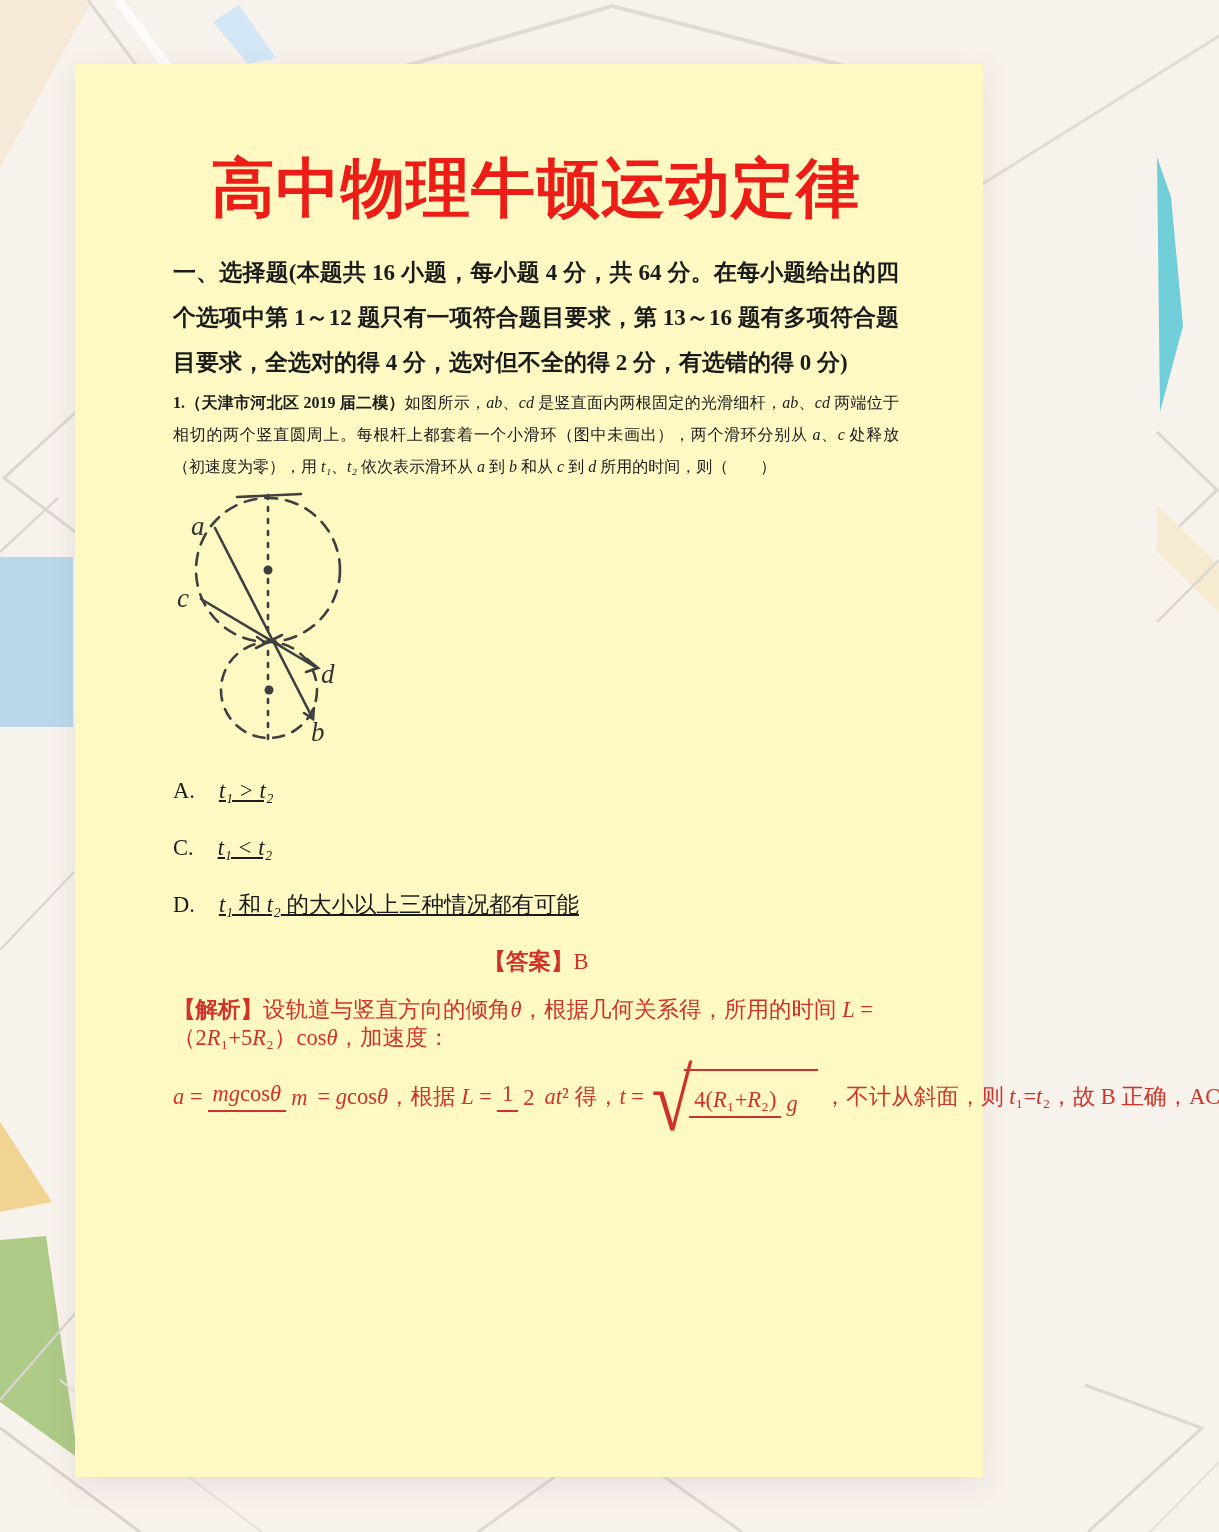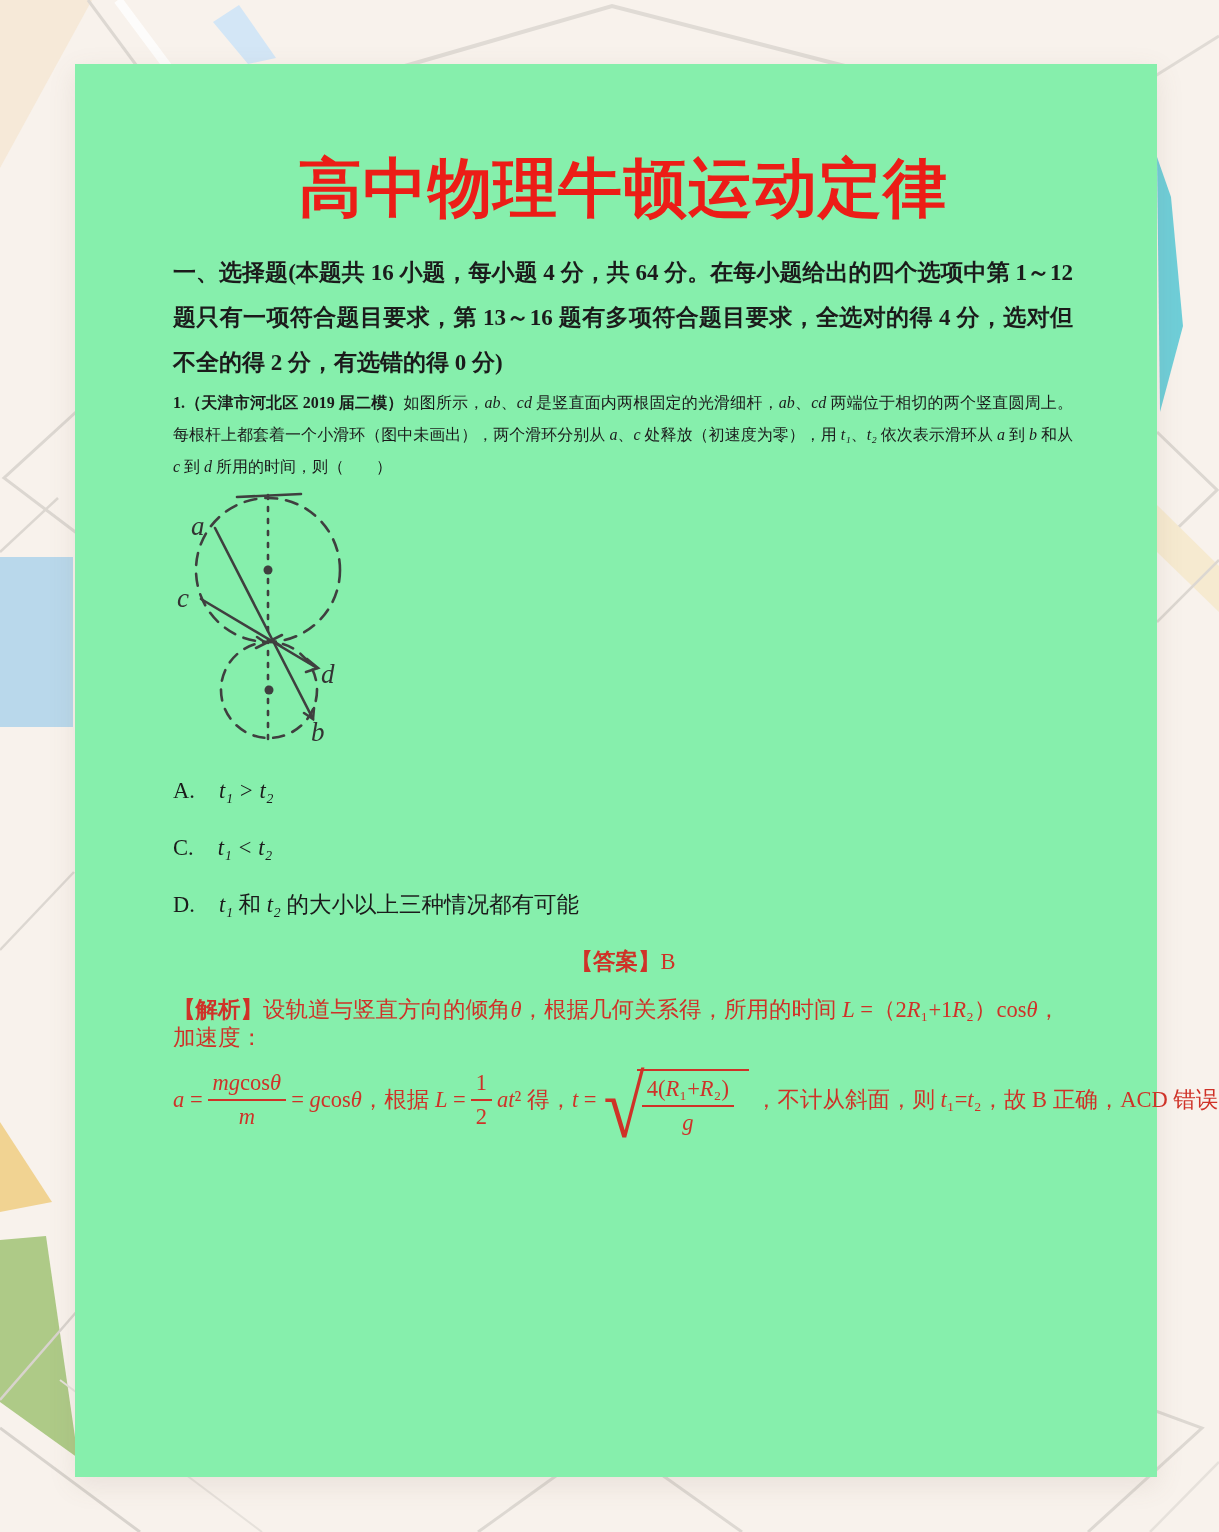--- a/index.html
+++ b/index.html
@@ -4,52 +4,52 @@
 <style>
   html,body{margin:0;padding:0;}
   body{
     width:1219px;height:1532px;position:relative;overflow:hidden;
     background:#f8f2ec;
     font-family:"Liberation Serif","DejaVu Serif",serif;
     color:#1b1b1b;
   }
   #bg{position:absolute;left:0;top:0;z-index:0;}
   .paper{
-    position:absolute;left:75px;top:64px;width:1082px;height:1413px;
-    background:#86efac;z-index:1;
+    position:absolute;left:75px;top:64px;width:908px;height:1413px;
+    background:#fef9c3;z-index:1;
     box-shadow:0 8px 26px rgba(120,100,80,.12);
   }
   .content{padding:88px 84px 0 98px;}
   .title{
     margin:0;text-align:center;
     font-family:"Liberation Sans","DejaVu Sans",sans-serif;
     font-weight:900;font-size:64px;line-height:72px;
     color:#ec1d17;letter-spacing:1px;
   }
   .intro{
     margin:26px 0 0;font-weight:700;font-size:23px;line-height:45px;
     text-align:justify;
   }
   .stem{margin:2px 0 0;font-size:16px;line-height:32px;text-align:justify;}
   .b{font-weight:700;}
   .it{font-style:italic;}
   .diagram{display:block;margin:4px 0 0 -8px;}
   .dlabel{font-family:"Liberation Serif","DejaVu Serif",serif;font-style:italic;font-size:27px;fill:#333;}
-  .options{margin-top:28px;}
+  .options{margin-top:28px;text-decoration:underline;}
   .option{font-size:22.5px;line-height:28px;margin-bottom:29px;}
   .option .label{display:inline-block;margin-right:24px;}
   .answer-line,.analysis-line{color:#cf3228;font-size:22.5px;line-height:28px;}
   .answer-line{margin-top:0;text-align:center;}
   .analysis-line{margin-top:20px;}
   .tag{font-weight:700;}
   .formula{
     margin-top:14px;display:flex;align-items:center;flex-wrap:nowrap;
     color:#cf3228;font-size:22.5px;line-height:26px;white-space:nowrap;
   }
-  .frac{display:inline-flex;flex-direction:column;align-items:center;margin:1px 5px;}
+  .frac{display:inline-flex;flex-direction:row;align-items:center;margin:12px 5px;}
   .frac .num{padding:0 5px 3px;border-bottom:2px solid currentColor;}
   .frac .den{padding:3px 5px 0;}
   .sqrt{display:inline-flex;align-items:flex-end;margin:0 6px 0 4px;}
   .rad{line-height:0;}
   .rad::before{content:"√";font-size:88px;display:inline-block;transform:translateY(-4px) scaleX(.85);}
   .sqrt-body{border-top:2.5px solid currentColor;padding:4px 10px 0 0;margin-left:-12px;transform:translateY(3px);}
   .q2{margin-top:8px;}
 </style>
 </head>
 <body>
@@ -129,21 +129,21 @@
       <div class="option">
         <span class="label">D.</span><span><span class="it">t₁</span><span> 和 </span><span class="it">t₂</span><span> 的大小以上三种情况都有可能</span></span>
       </div>
     </div>
 
     <div class="answer-line">
       <span class="tag">【答案】</span><span>B</span>
     </div>
 
     <div class="analysis-line">
-      <span class="tag">【解析】</span><span><span>设轨道与竖直方向的倾角</span><span class="it">θ</span><span>，根据几何关系得，所用的时间 </span><span class="it">L</span><span> =（2</span><span class="it">R</span><span>₁+1</span><span class="it">R</span><span>₂）cos</span><span class="it">θ</span><span>，加速度：</span></span>
+      <span class="tag">【解析】</span><span><span>设轨道与竖直方向的倾角</span><span class="it">θ</span><span>，根据几何关系得，所用的时间 </span><span class="it">L</span><span> =（2</span><span class="it">R</span><span>₁+5</span><span class="it">R</span><span>₂）cos</span><span class="it">θ</span><span>，加速度：</span></span>
     </div>
 
     <div class="formula">
       <span><span class="it">a</span><span> = </span></span>
       <span class="frac">
         <span class="num"><span class="it">mg</span><span>cos</span><span class="it">θ</span></span>
         <span class="den"><span class="it">m</span></span>
       </span>
       <span><span> = </span><span class="it">g</span><span>cos</span><span class="it">θ</span><span>，根据 </span><span class="it">L</span><span> = </span></span>
       <span class="frac">

